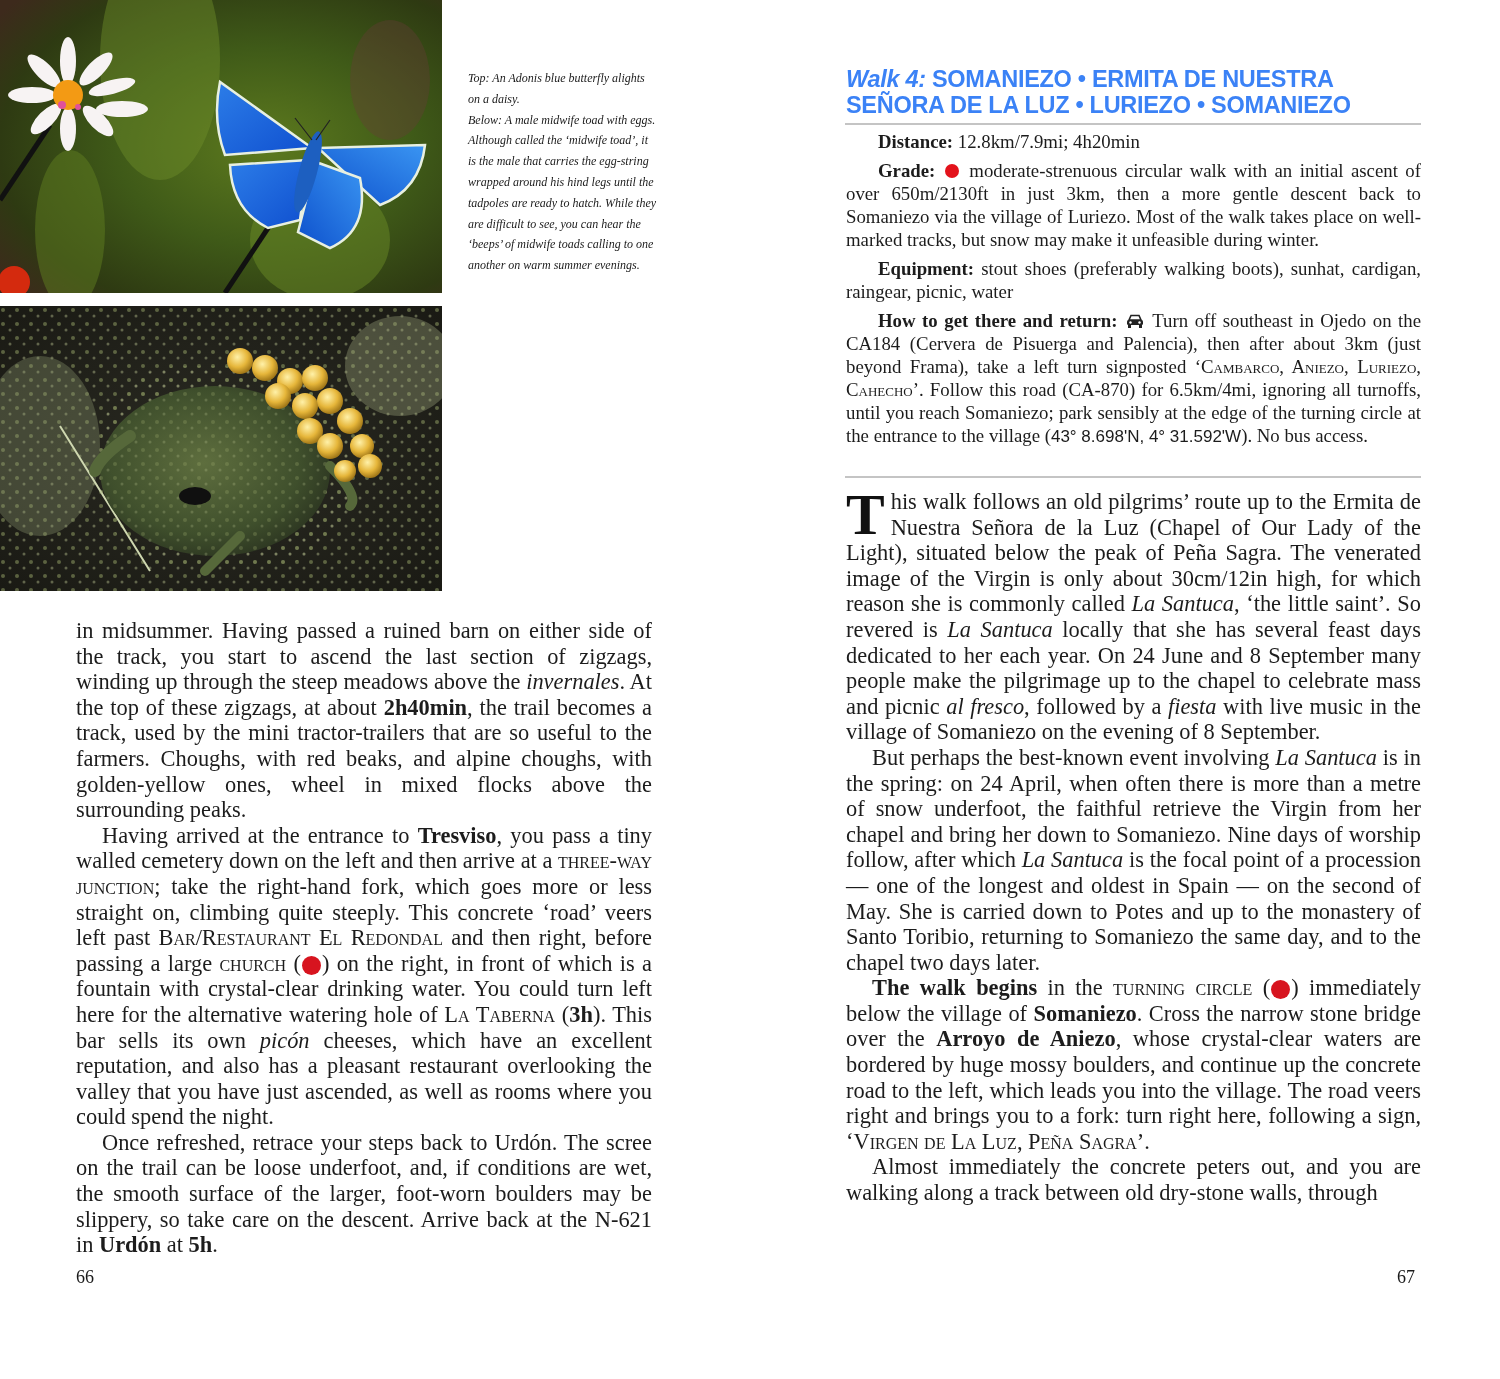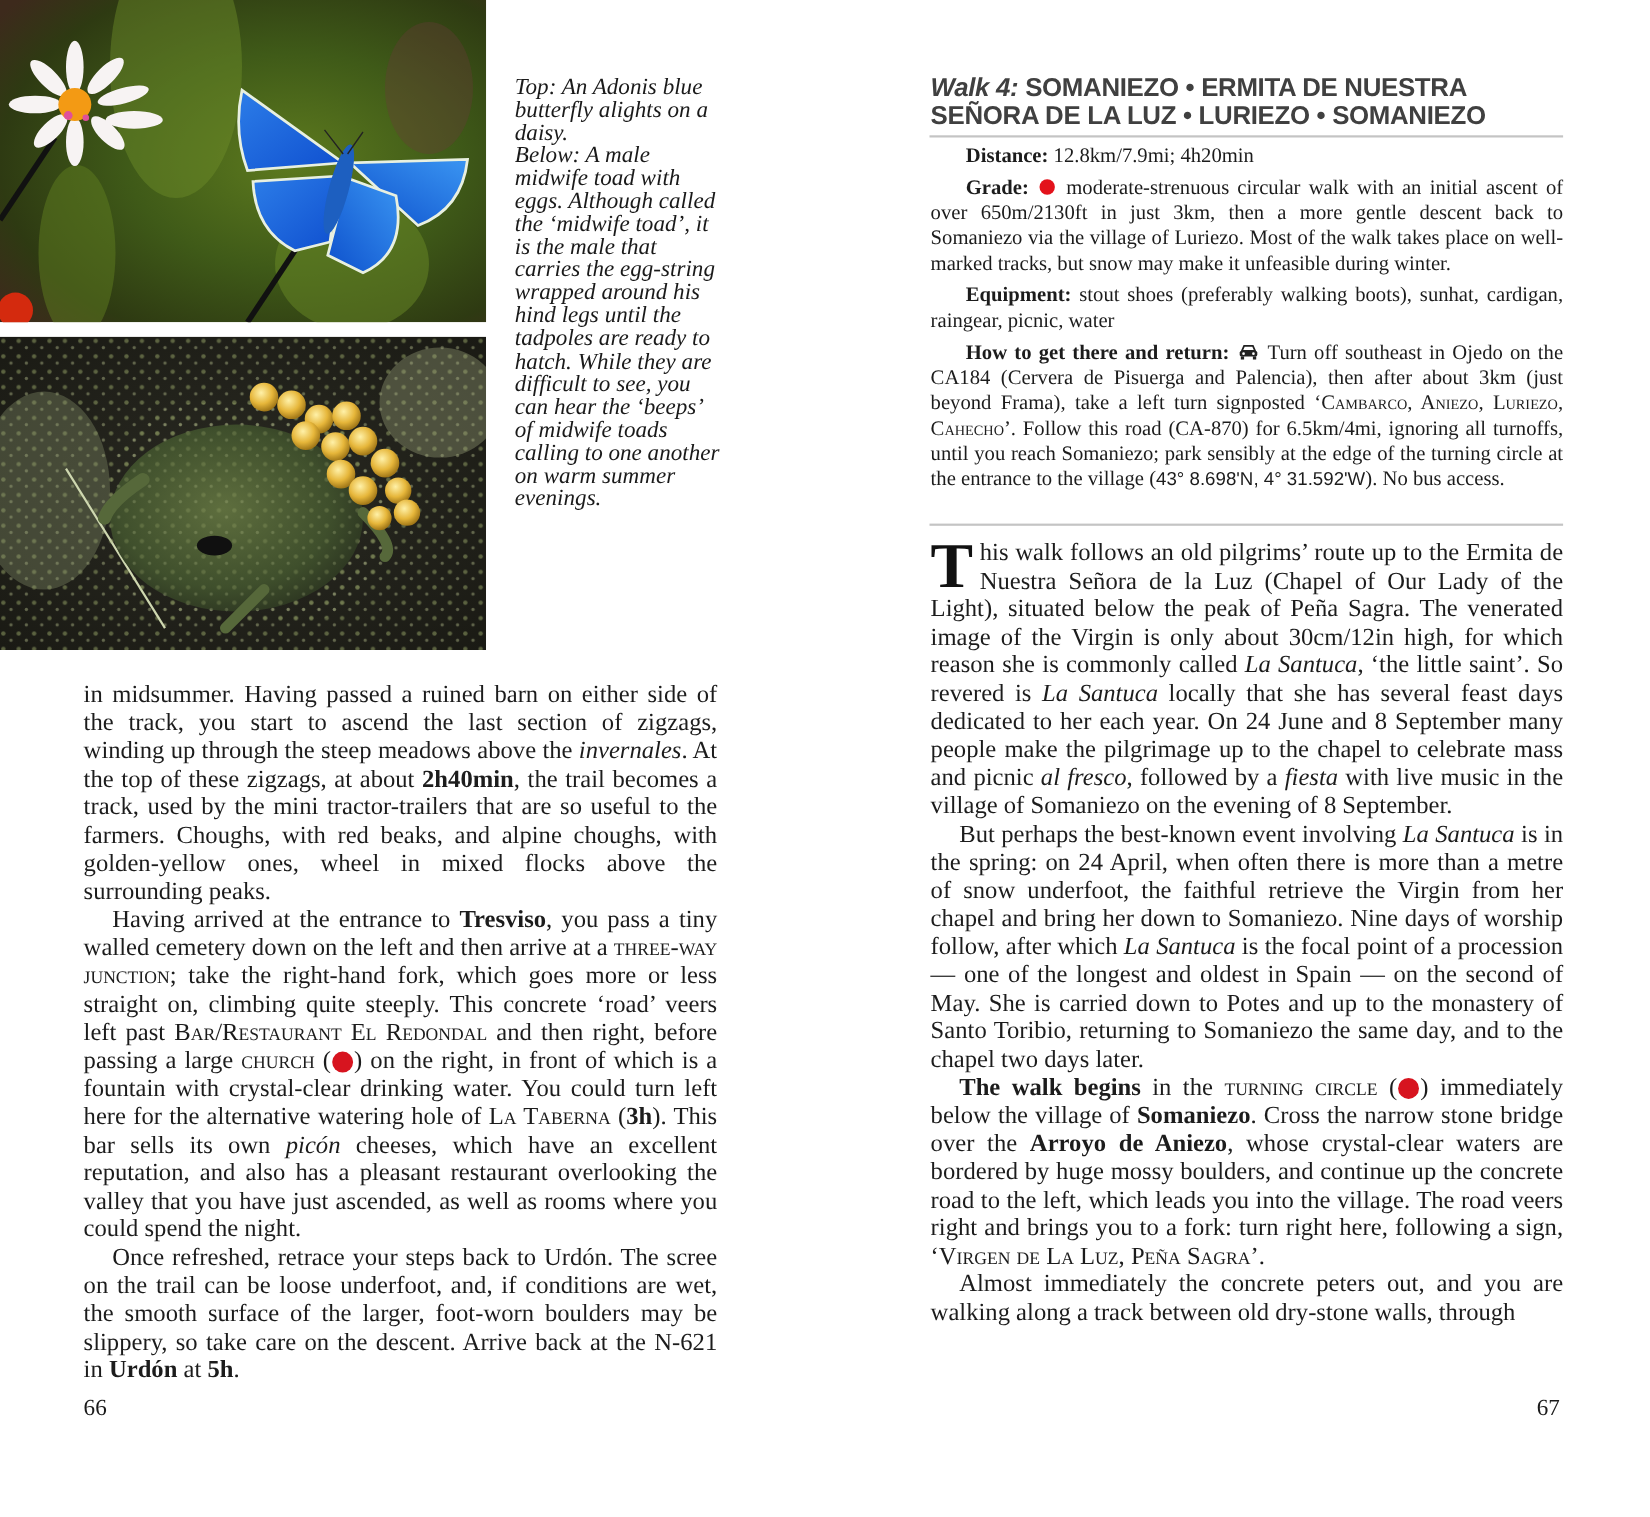--- a/index.html
+++ b/index.html
@@ -8,49 +8,49 @@
 
     
     .photo { position: absolute; left: 0; width: 442px; overflow: hidden; }
     .photo svg { display: block; width: 100%; height: 100%; }
     #photo-top { top: 0; height: 293px; }
     #photo-bottom { top: 306px; height: 285px; }
 
     .caption {
       position: absolute; left: 468px; top: 68px; width: 190px;
       font-family: "Liberation Serif", serif; font-style: italic;
-      font-size: 21px; line-height: 20.8px; color: #1a1a1a;
+      font-size: 12px; line-height: 20.8px; color: #1a1a1a;
     }
     .caption p { margin: 0; }
 
     .body-text {
       font-family: "Liberation Serif", "DejaVu Serif", serif;
       font-size: 22.4px; line-height: 25.6px; color: #1c1c1c;
       text-align: justify; hyphens: none;
     }
     .body-text p { margin: 0; }
     .body-text p.indent { text-indent: 26px; }
     .body-text b { font-weight: bold; }
     .body-text i { }
     .sc { font-variant: small-caps; }
 
     #left-body { position: absolute; left: 76px; top: 618px; width: 576px; }
 
     .page-number {
-      position: absolute; top: 1267px; font-size: 21px; color: #1a1a1a;
+      position: absolute; top: 1267px; font-size: 18px; color: #1a1a1a;
       font-family: "Liberation Serif", serif;
     }
     #page-num-left { left: 76px; }
     #page-num-right { left: 1397px; }
 
     
     .walk-title {
       position: absolute; left: 846px; top: 66px; width: 580px;
       font-family: "Liberation Sans", "DejaVu Sans", sans-serif;
-      font-weight: bold; font-size: 23.5px; line-height: 26px; color: #404040;
+      font-weight: bold; font-size: 23.5px; line-height: 26px; color: #3b82f6;
       letter-spacing: -0.3px;
     }
     .walk-title .walk-num { font-style: italic; }
     .rule { position: absolute; left: 845px; width: 576px; height: 2px; background: #c4c4c4; }
     #rule-1 { top: 123px; }
     #rule-2 { top: 476px; }
 
     .facts {
       position: absolute; left: 846px; top: 130px; width: 575px;
       font-size: 18.8px; line-height: 23px; text-align: justify; color: #1c1c1c;

